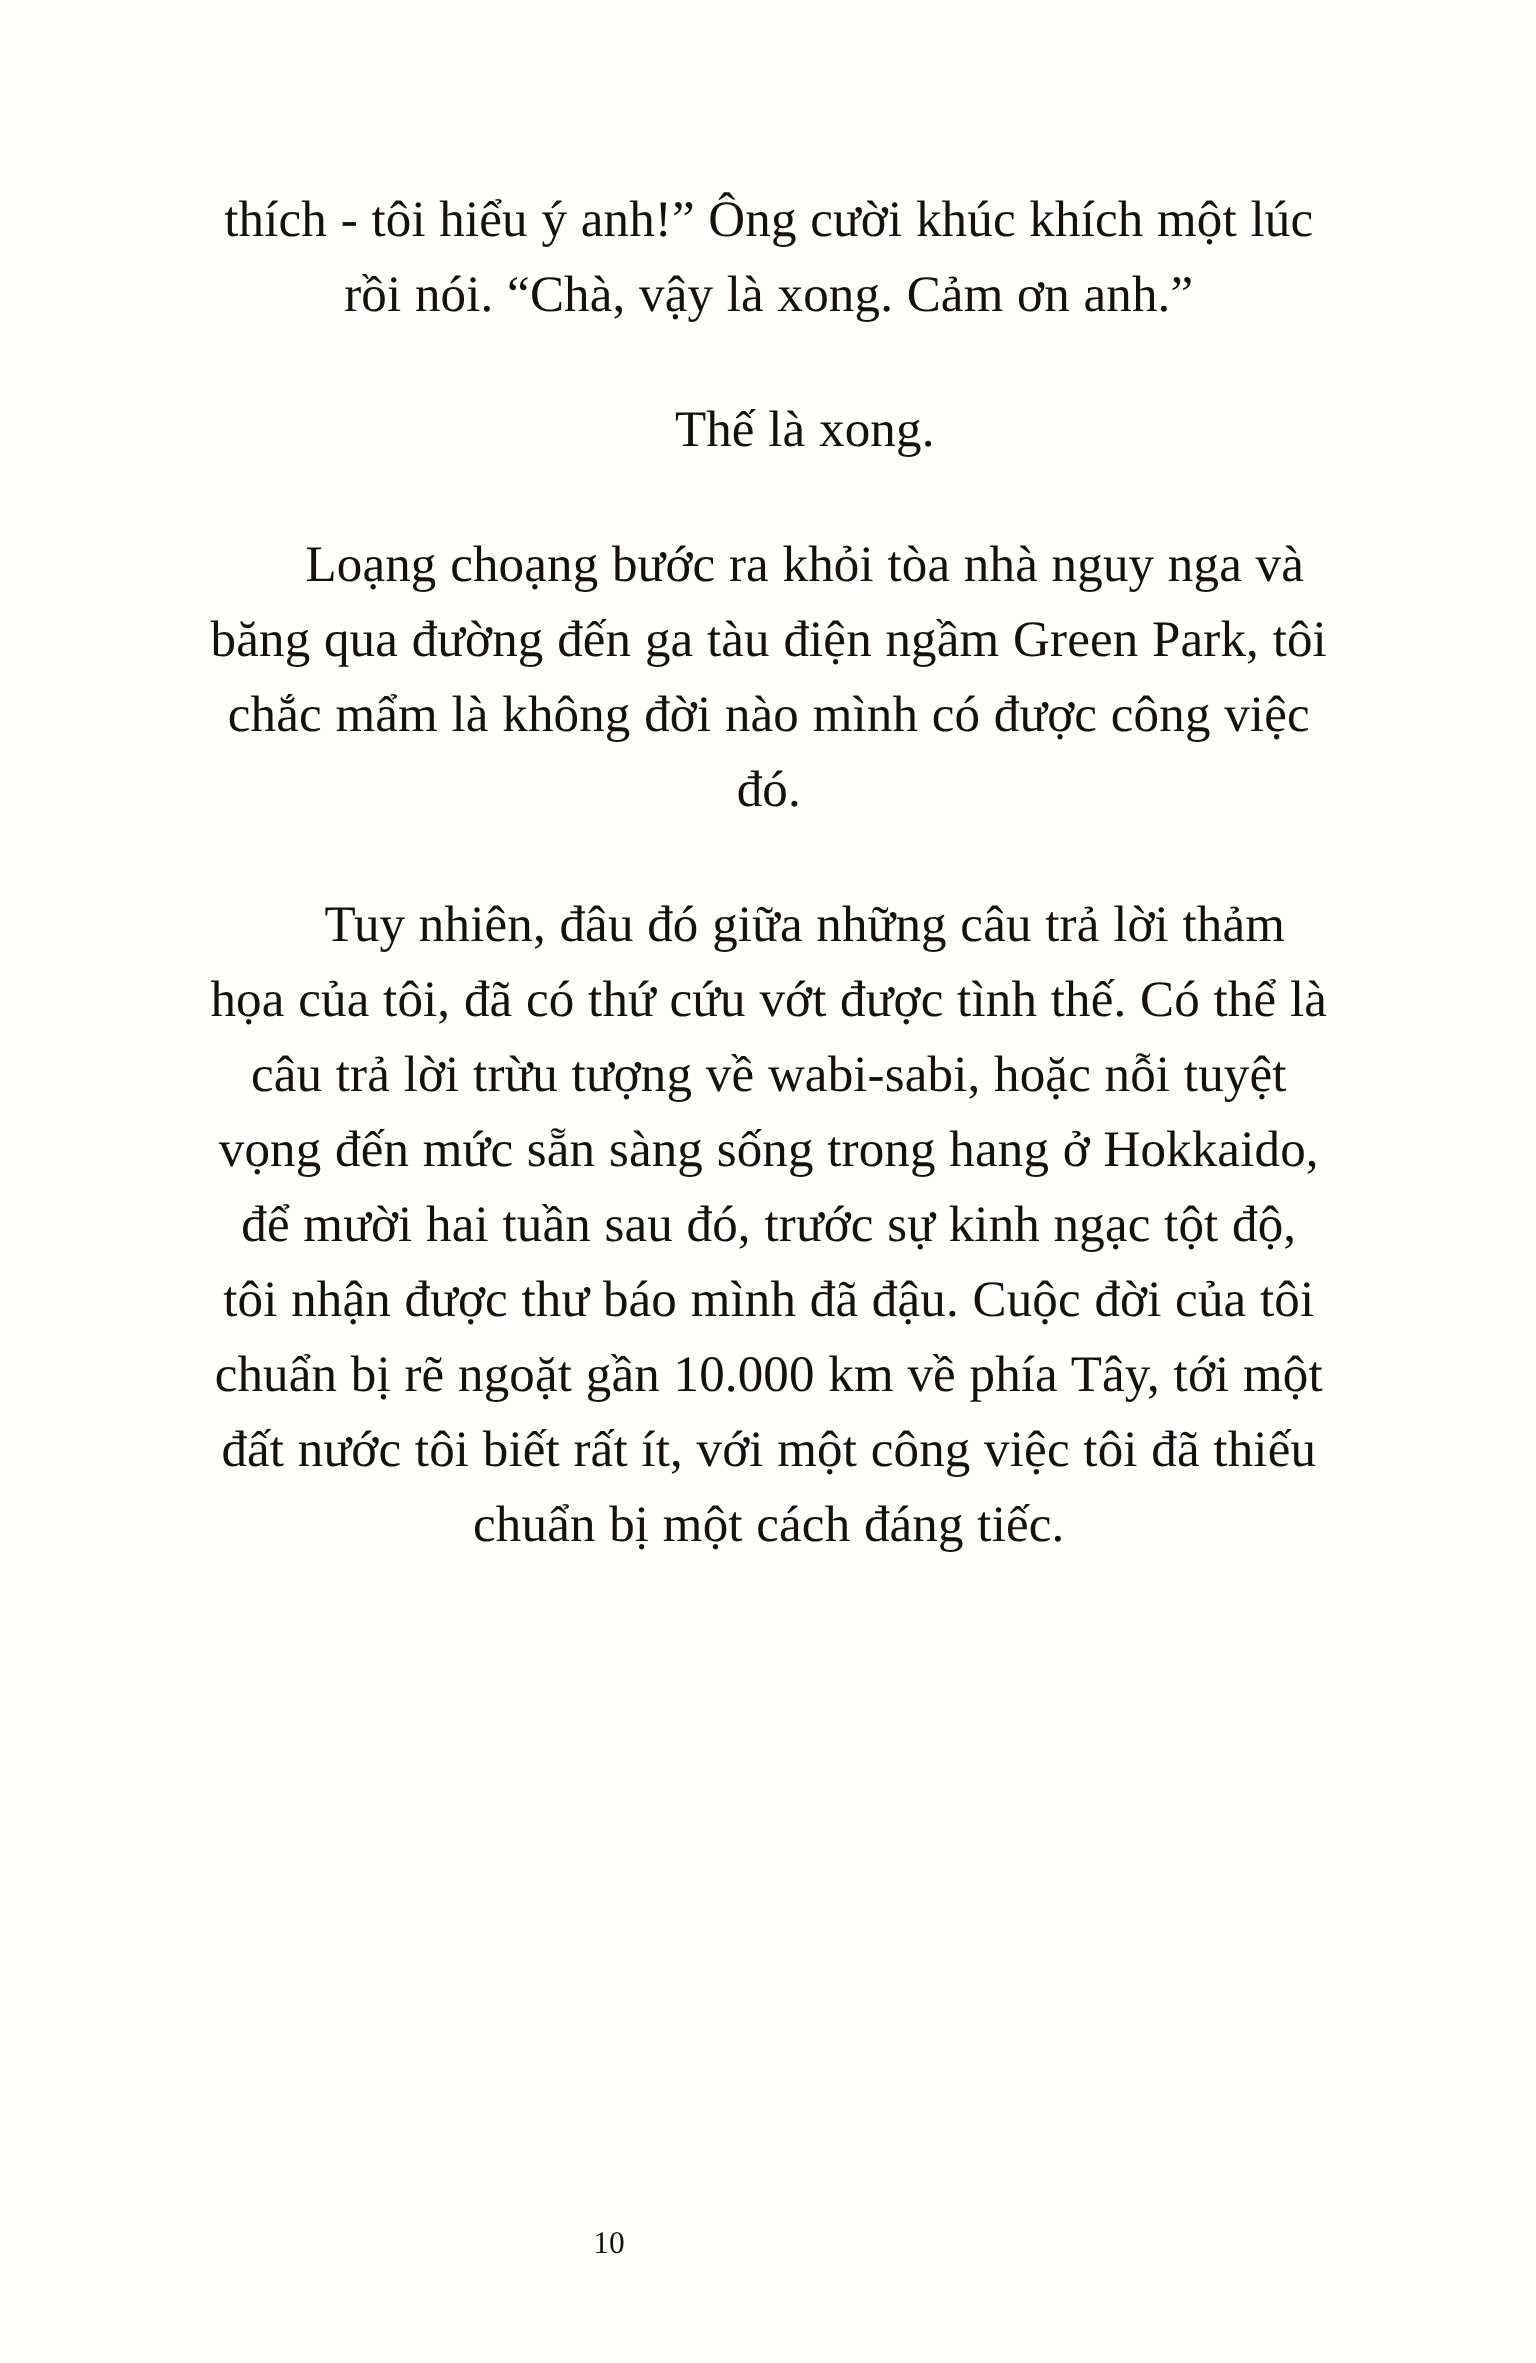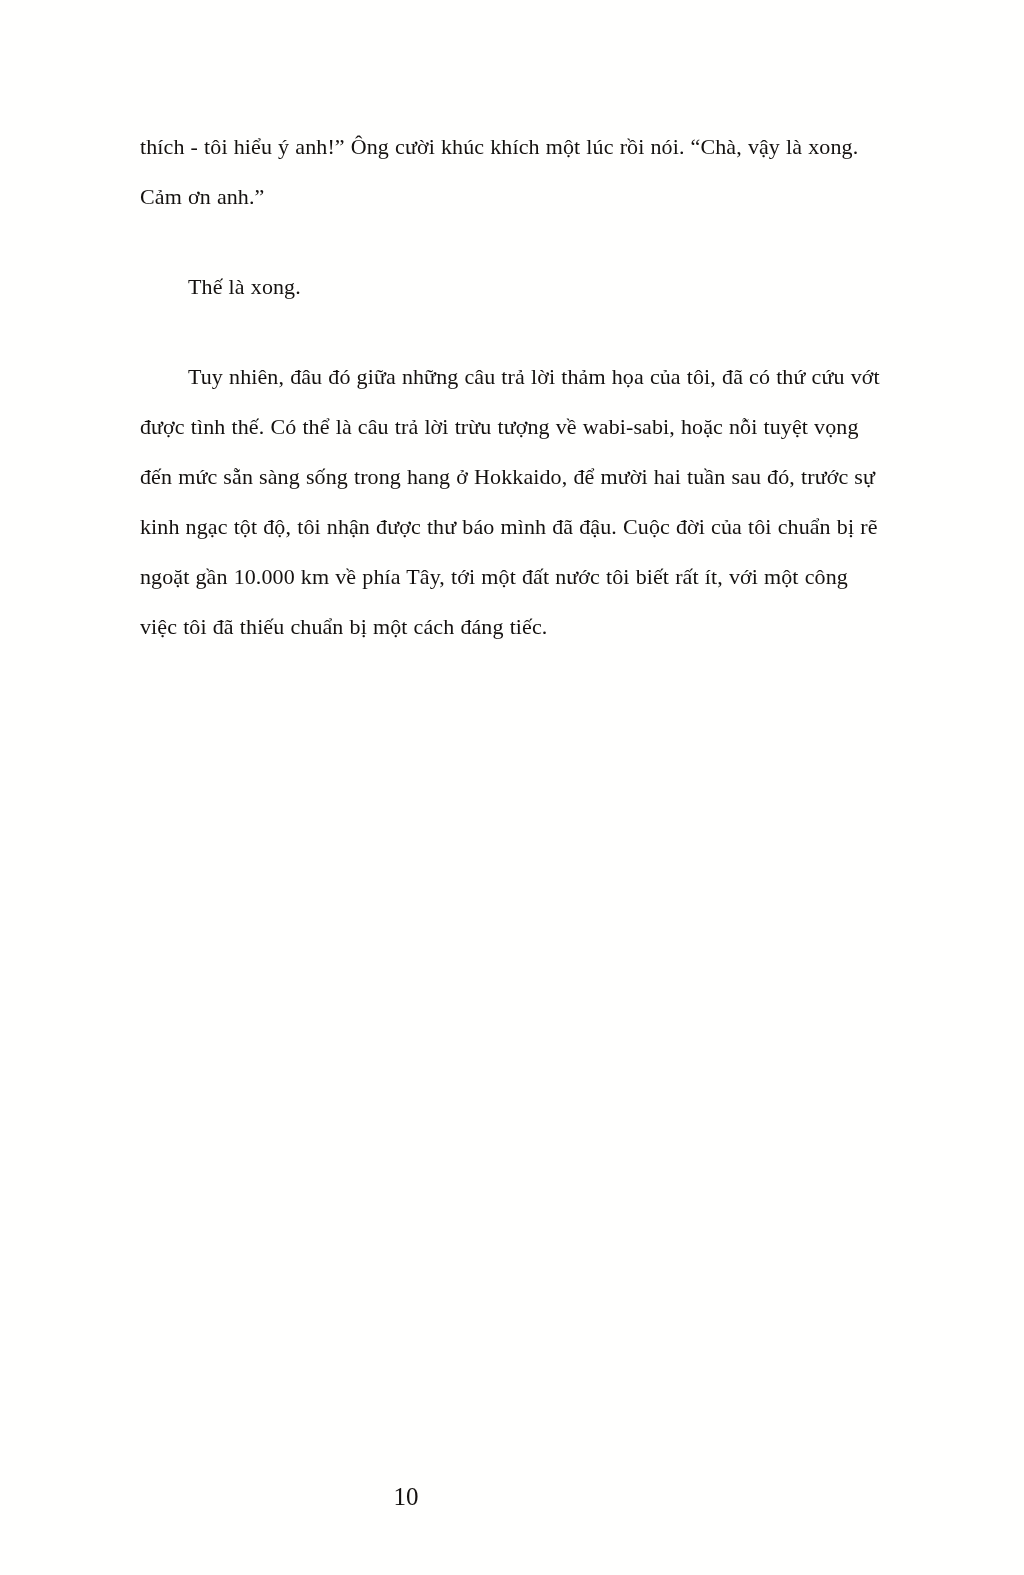--- a/index.html
+++ b/index.html
@@ -24,44 +24,45 @@
     background: #fffffe;
   }
   .text-block {
     position: absolute;
     left: 140px;
     top: 122px;
     width: 745px;
   }
   .para {
     margin: 0;
-    font-size: 22px;
+    font-size: 34px;
     line-height: 50px;
-    text-align: left;
+    text-align: center;
     letter-spacing: 0.1px;
     word-spacing: 0.5px;
     color: #14110f;
   }
   .para.indent {
     text-indent: 48px;
     margin-top: 40px;
   }
   .page-number {
     position: absolute;
     left: 0;
     top: 1483px;
     width: 812px;
     text-align: center;
-    font-size: 25px;
+    font-size: 21px;
     color: #14110f;
   }
 </style>
 </head>
 <body>
 
 <div class="page">
   <div class="text-block">
     <p class="para">thích - tôi hiểu ý anh!” Ông cười khúc khích một lúc rồi nói. “Chà, vậy là xong. Cảm ơn anh.”</p>
     <p class="para indent">Thế là xong.</p>
+    <p class="para indent">Loạng choạng bước ra khỏi tòa nhà nguy nga và băng qua đường đến ga tàu điện ngầm Green Park, tôi chắc mẩm là không đời nào mình có được công việc đó.</p>
     <p class="para indent">Tuy nhiên, đâu đó giữa những câu trả lời thảm họa của tôi, đã có thứ cứu vớt được tình thế. Có thể là câu trả lời trừu tượng về wabi-sabi, hoặc nỗi tuyệt vọng đến mức sẵn sàng sống trong hang ở Hokkaido, để mười hai tuần sau đó, trước sự kinh ngạc tột độ, tôi nhận được thư báo mình đã đậu. Cuộc đời của tôi chuẩn bị rẽ ngoặt gần 10.000 km về phía Tây, tới một đất nước tôi biết rất ít, với một công việc tôi đã thiếu chuẩn bị một cách đáng tiếc.</p>
   </div>
   <div class="page-number">10</div>
 </div>
 
 </body></html>

